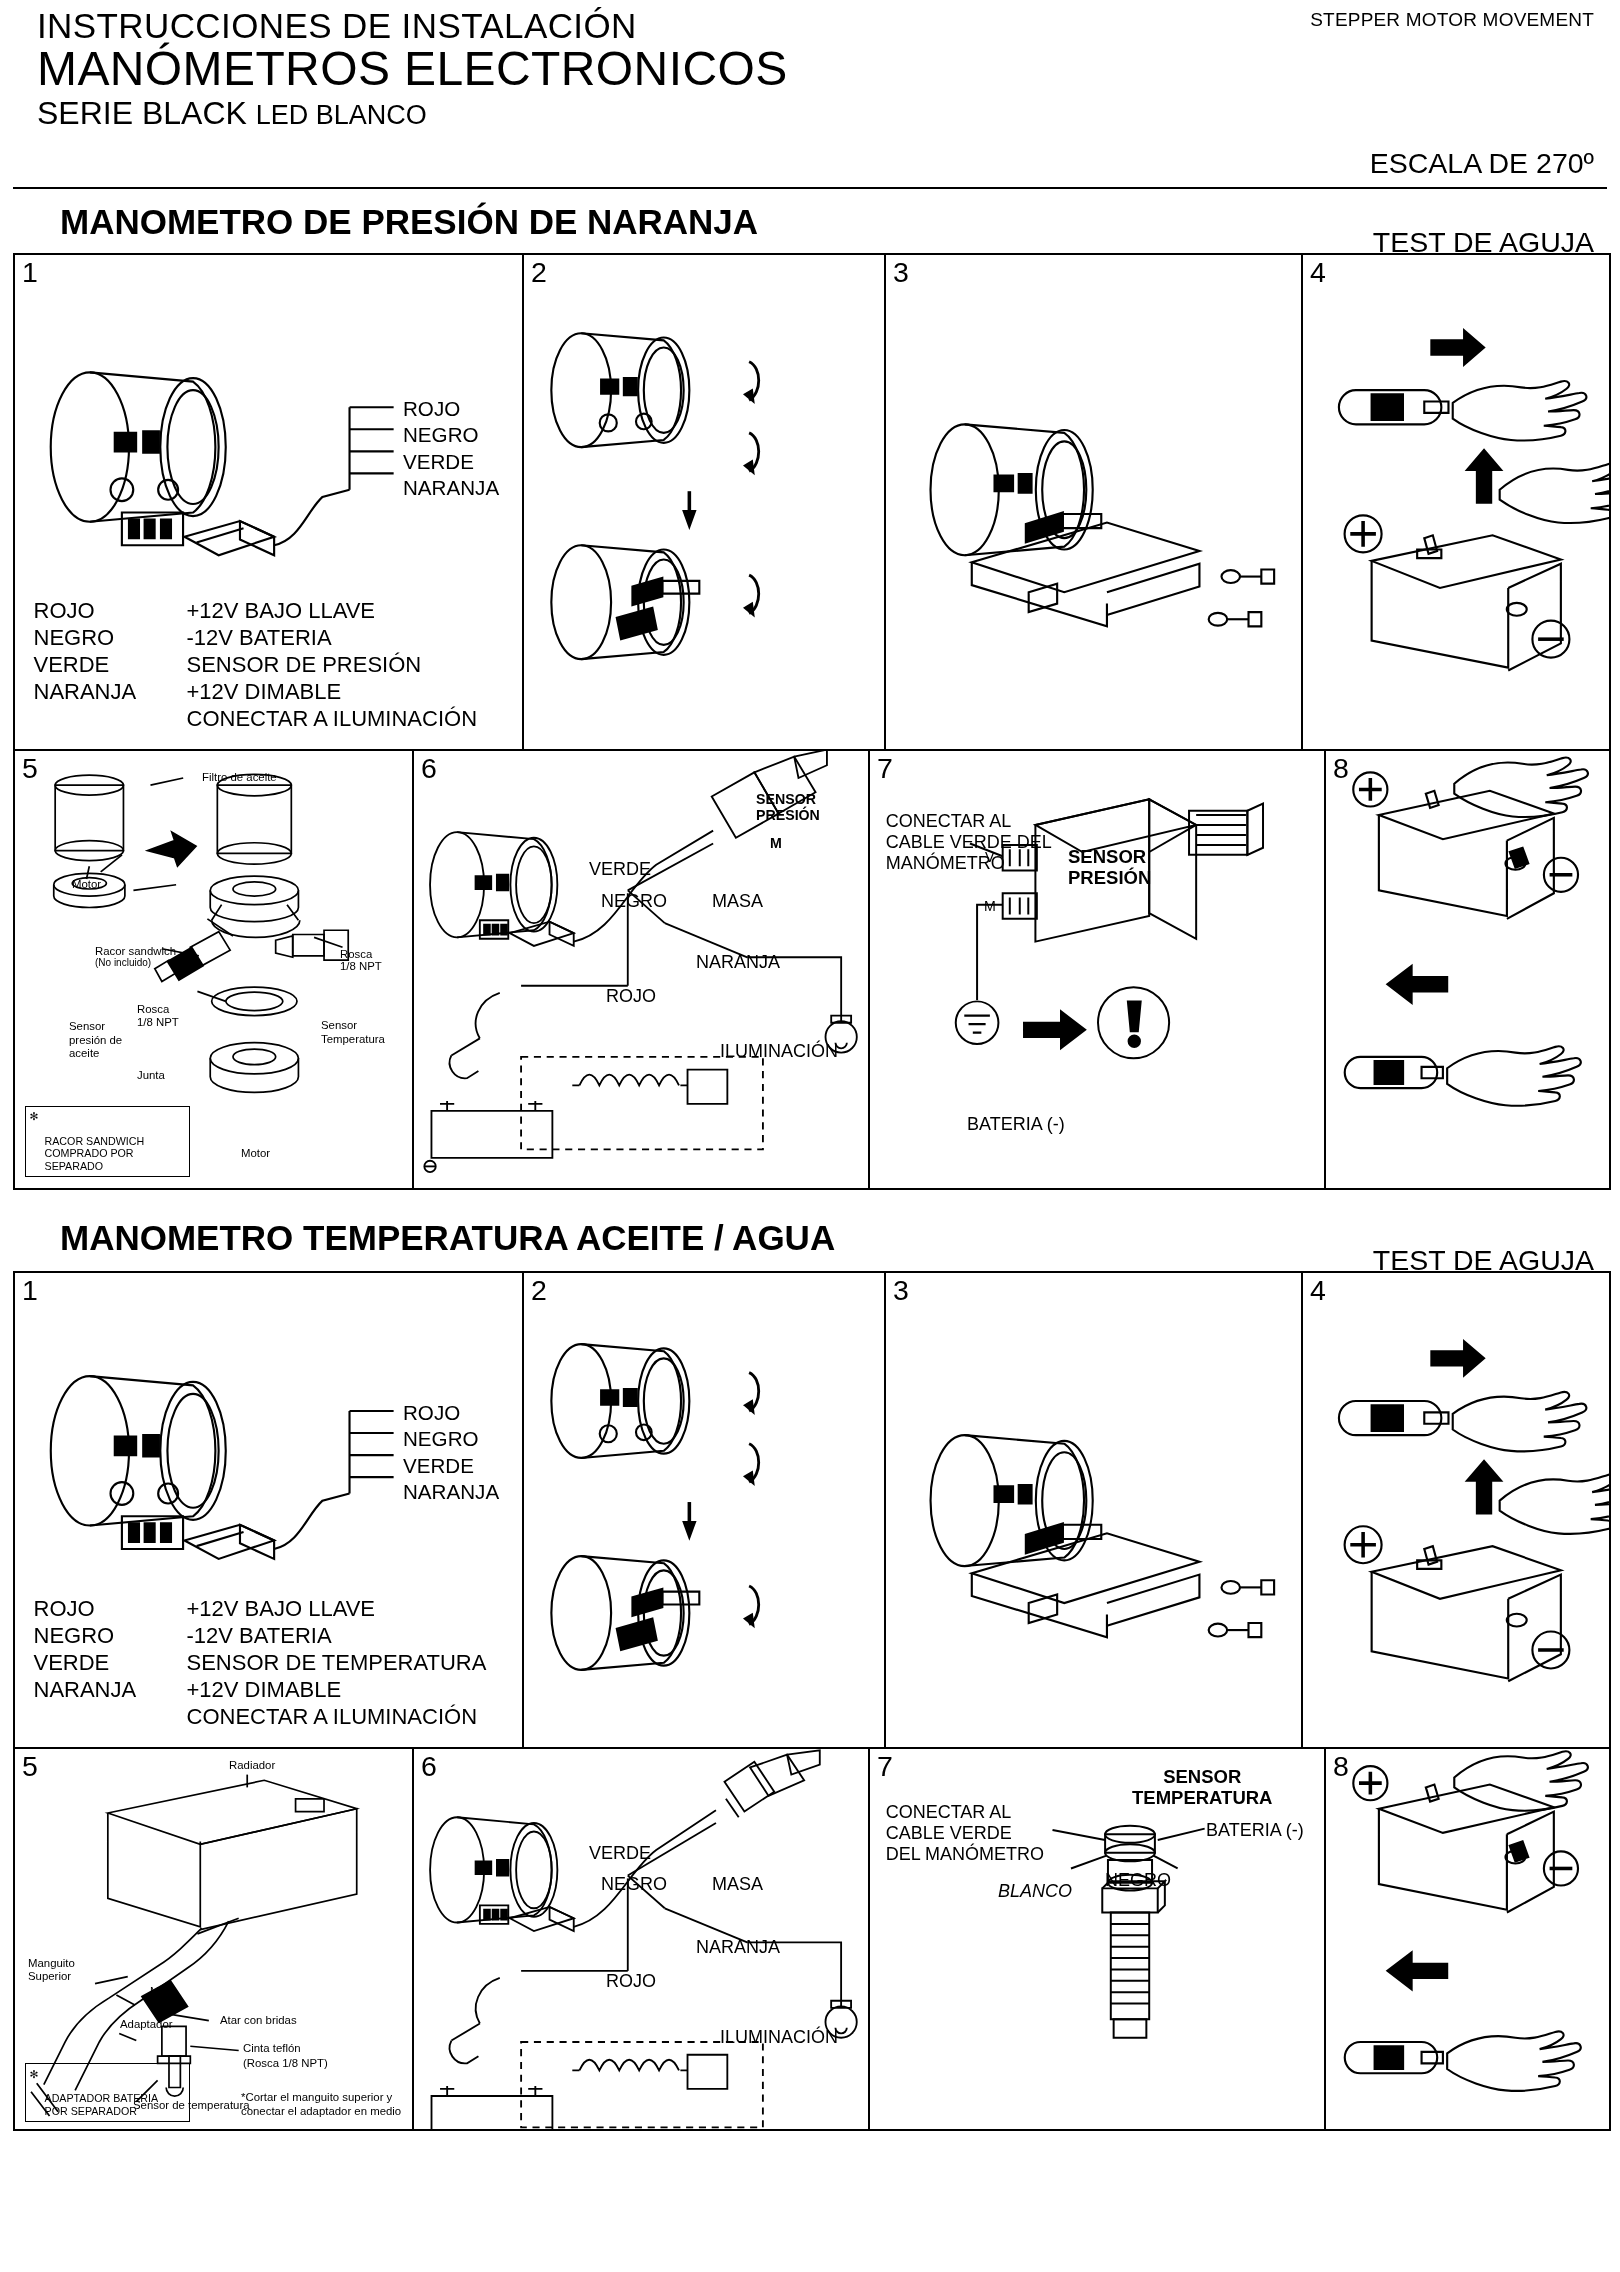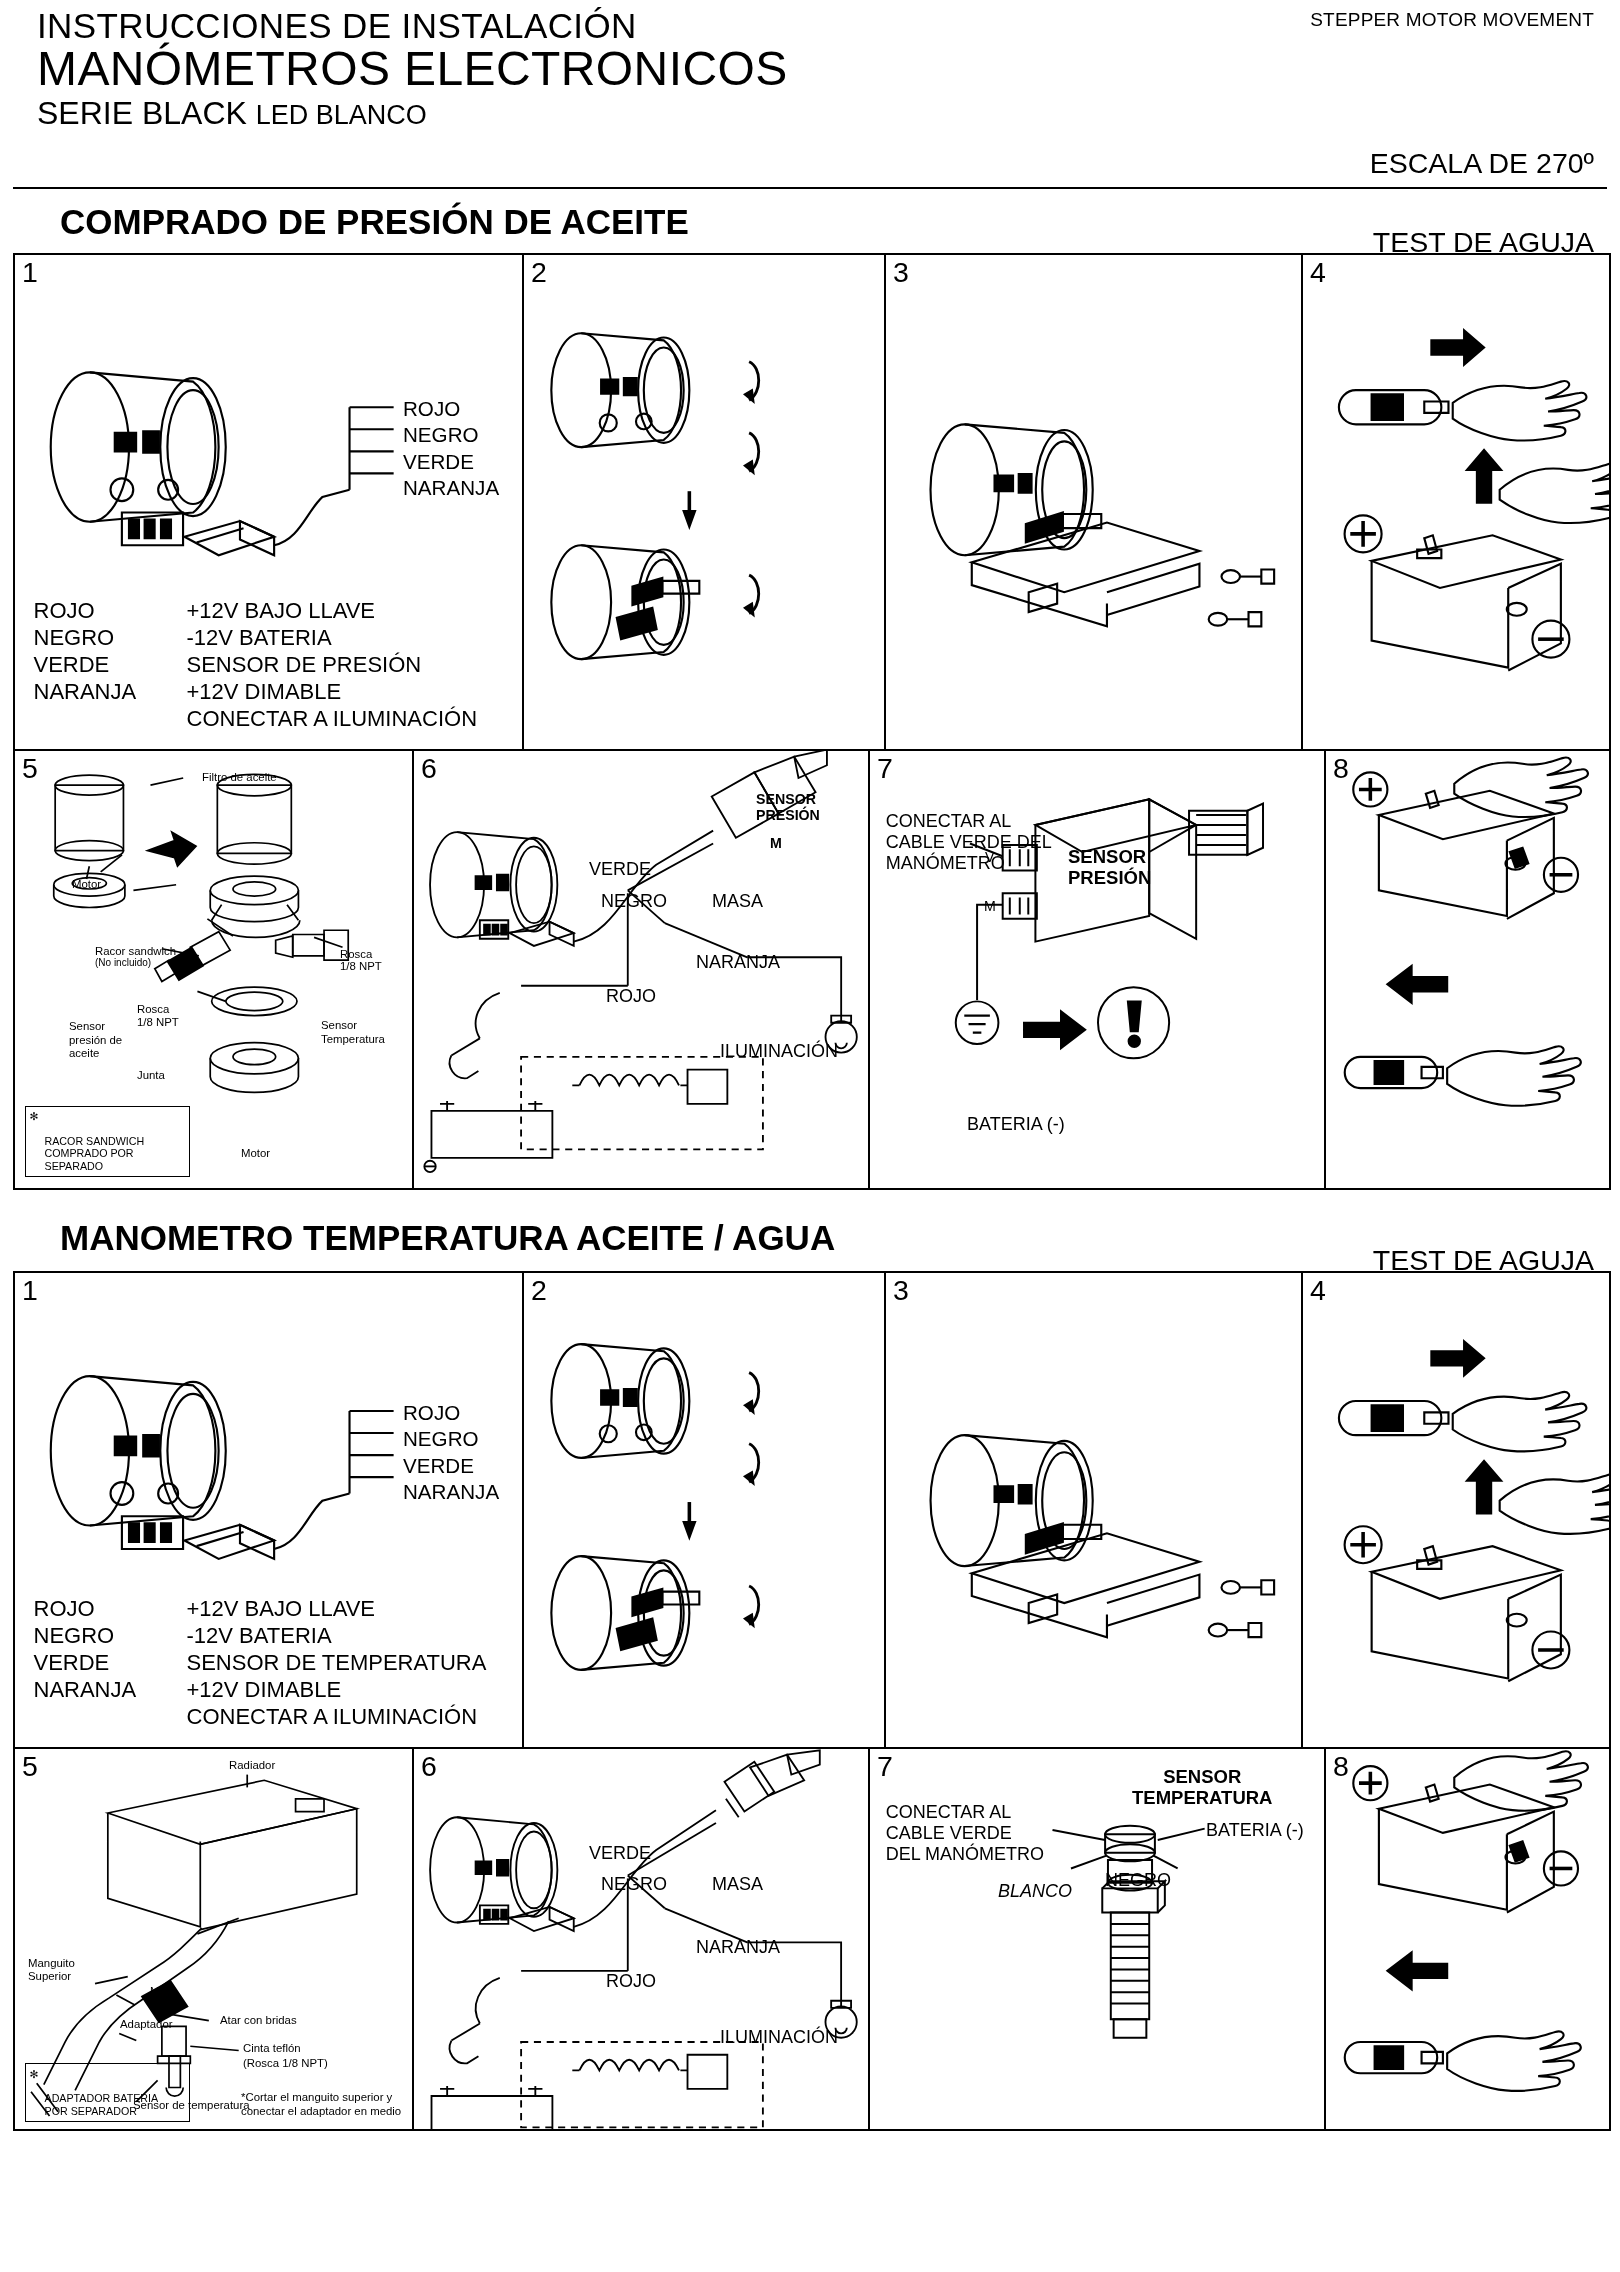--- a/index.html
+++ b/index.html
@@ -84,21 +84,21 @@
     <div class="hdr-line2">MANÓMETROS ELECTRONICOS</div>
     <div class="hdr-line3">
       <span>SERIE BLACK</span>
       <span class="small">LED BLANCO</span>
     </div>
     <div class="hdr-right-top">STEPPER MOTOR MOVEMENT</div>
     <div class="hdr-right-bottom">ESCALA DE 270º</div>
   </div>
 
   <div class="section-title-bar" style="border-top:2.1px solid #000;">
-    <div class="section-title">COMPRADO DE PRESIÓN DE ACEITE</div>
+    <div class="section-title">MANOMETRO DE PRESIÓN DE NARANJA</div>
     <div class="test-aguja">TEST DE AGUJA</div>
   </div>
 
   <div class="grid row-a">
 
     <div class="cell" style="height:498px">
       <div class="num">1</div>
       <svg class="sv" width="509" height="498" viewBox="0 0 715 700">
         <g fill="none" stroke="#000" stroke-width="3">
           <ellipse cx="105" cy="270" rx="55" ry="105"></ellipse>

